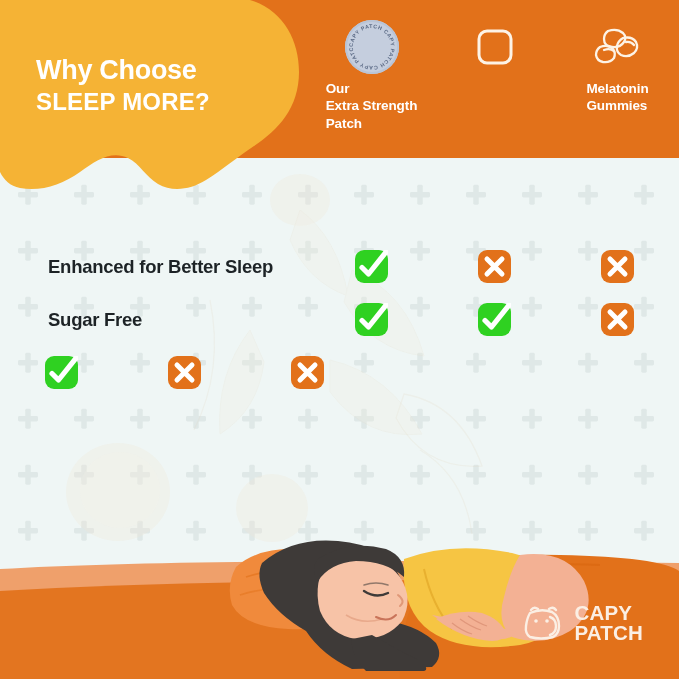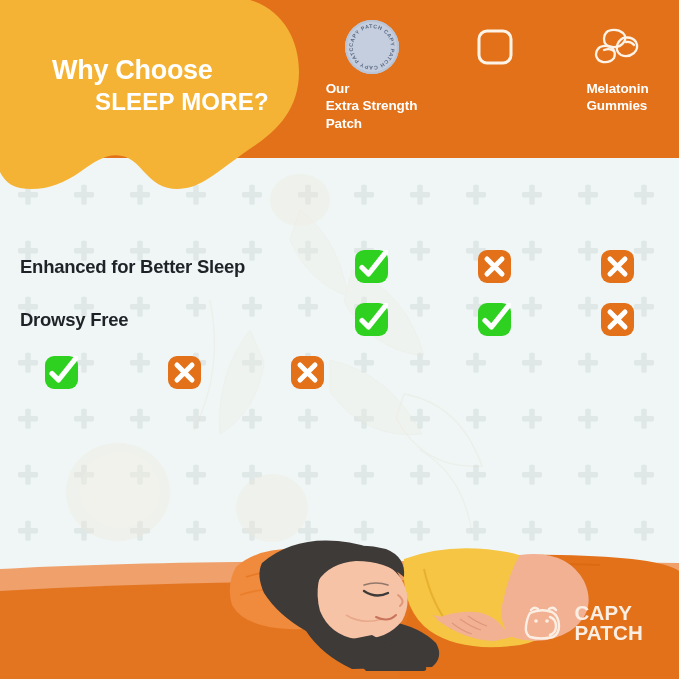--- a/index.html
+++ b/index.html
@@ -45,41 +45,40 @@
     position: absolute;
     left: 0;
     top: 0;
     width: 679px;
     height: 200px;
     overflow: hidden;
   }
 
   .title-wrap {
     position: absolute;
-    left: 52px;
+    left: 36px;
     top: 55px;
     width: 250px;
     z-index: 6;
   }
   .title-line1 {
     font-size: 27px;
     font-weight: bold;
     color: #ffffff;
     letter-spacing: -0.3px;
     line-height: 1.15;
     white-space: nowrap;
   }
   .title-line2 {
     font-size: 24px;
     font-weight: bold;
     color: #ffffff;
     letter-spacing: 0.2px;
     line-height: 1.3;
     white-space: nowrap;
-    margin-left: 43px;
   }
 
   
   .col-headers {
     position: absolute;
     top: 0;
     left: 310px;
     width: 369px;
     height: 160px;
     z-index: 6;
@@ -128,21 +127,21 @@
     z-index: 5;
   }
   .row {
     position: relative;
     height: 53px;
     display: flex;
     align-items: center;
   }
   .row-label {
     width: 310px;
-    padding-left: 20px;
+    padding-left: 48px;
     box-sizing: border-box;
     font-size: 18.5px;
     font-weight: bold;
     color: #1d2326;
     letter-spacing: -0.25px;
     white-space: nowrap;
   }
   .row-marks {
     width: 369px;
     display: flex;
@@ -323,21 +322,21 @@
           <div class="mark no">
             <svg width="33" height="33" viewBox="0 0 33 33" xmlns="http://www.w3.org/2000/svg" aria-hidden="true">
               <path d="M9 9 L24 24 M24 9 L9 24" fill="none" stroke="#ffffff" stroke-width="5" stroke-linecap="round"></path>
             </svg>
           </div>
         </div>
       </div>
     </div>
 
     <div class="row">
-      <div class="row-label">Drowsy Free</div>
+      <div class="row-label">Sugar Free</div>
       <div class="row-marks">
         <div class="mark-cell">
           <div class="mark yes">
             <svg width="33" height="33" viewBox="0 0 33 33" xmlns="http://www.w3.org/2000/svg" aria-hidden="true">
               <path d="M7 17.5 L13.5 24 L31 2" fill="none" stroke="#ffffff" stroke-width="5.2" stroke-linecap="round" stroke-linejoin="round"></path>
             </svg>
           </div>
         </div>
         <div class="mark-cell">
           <div class="mark yes">

